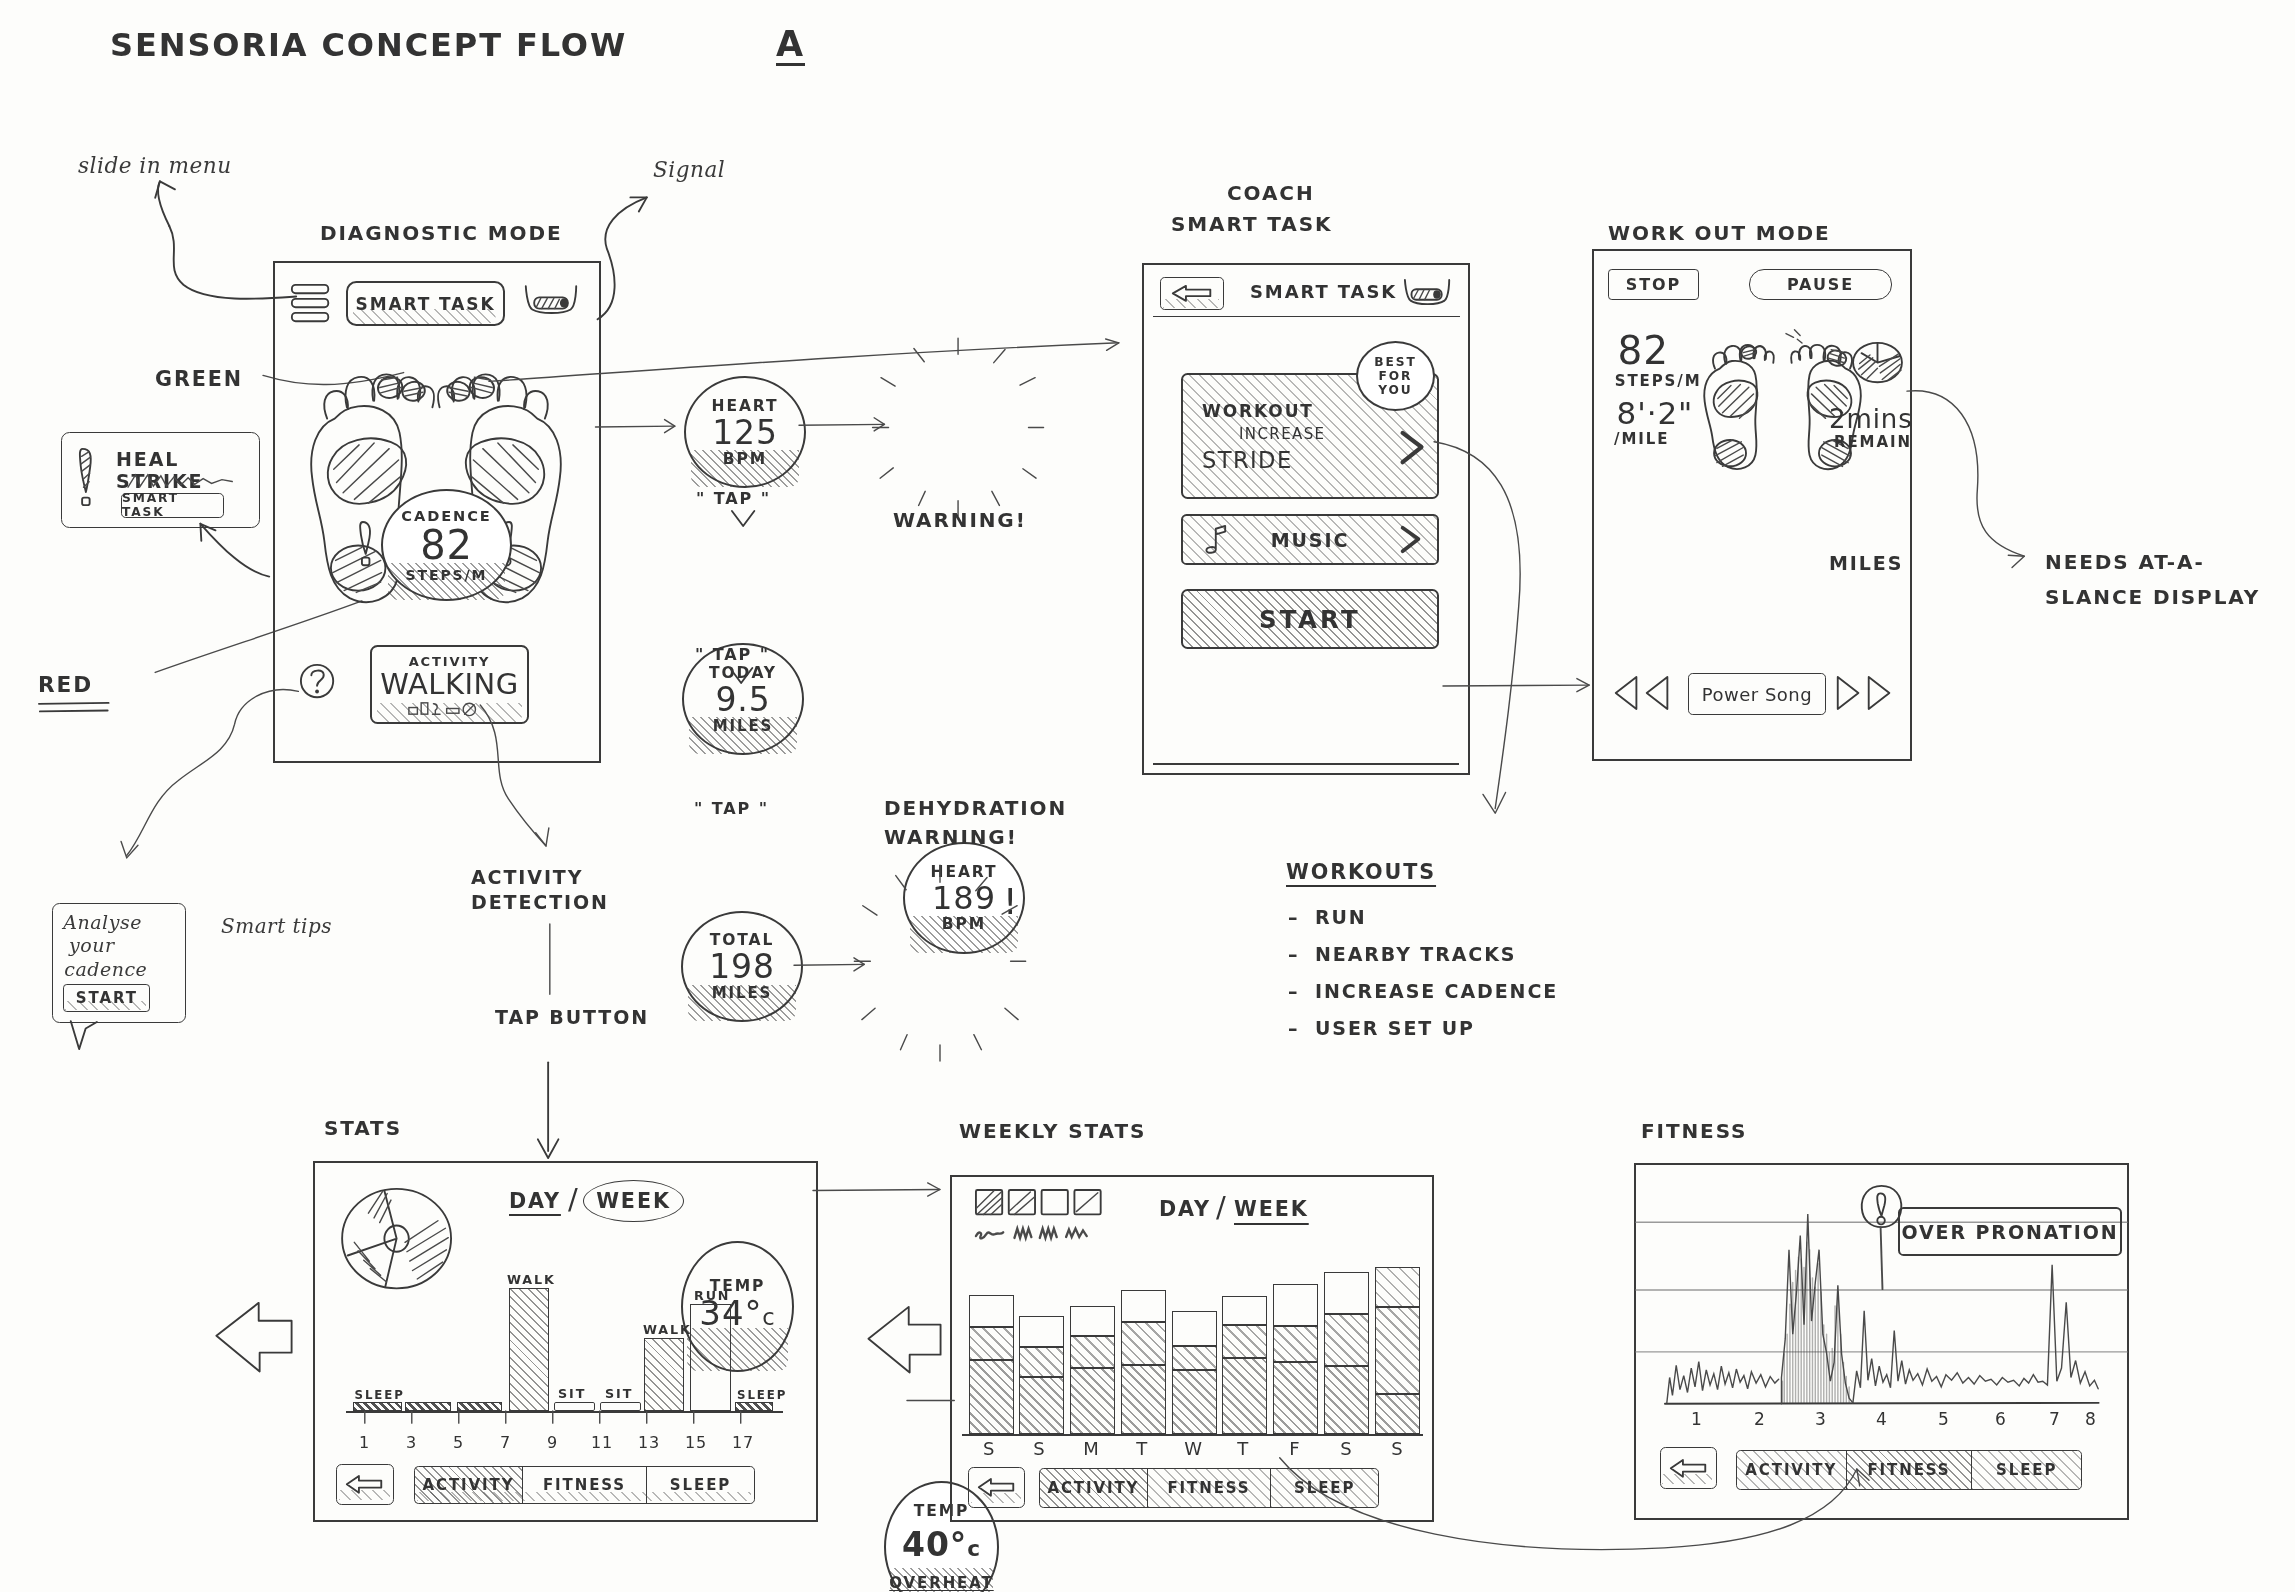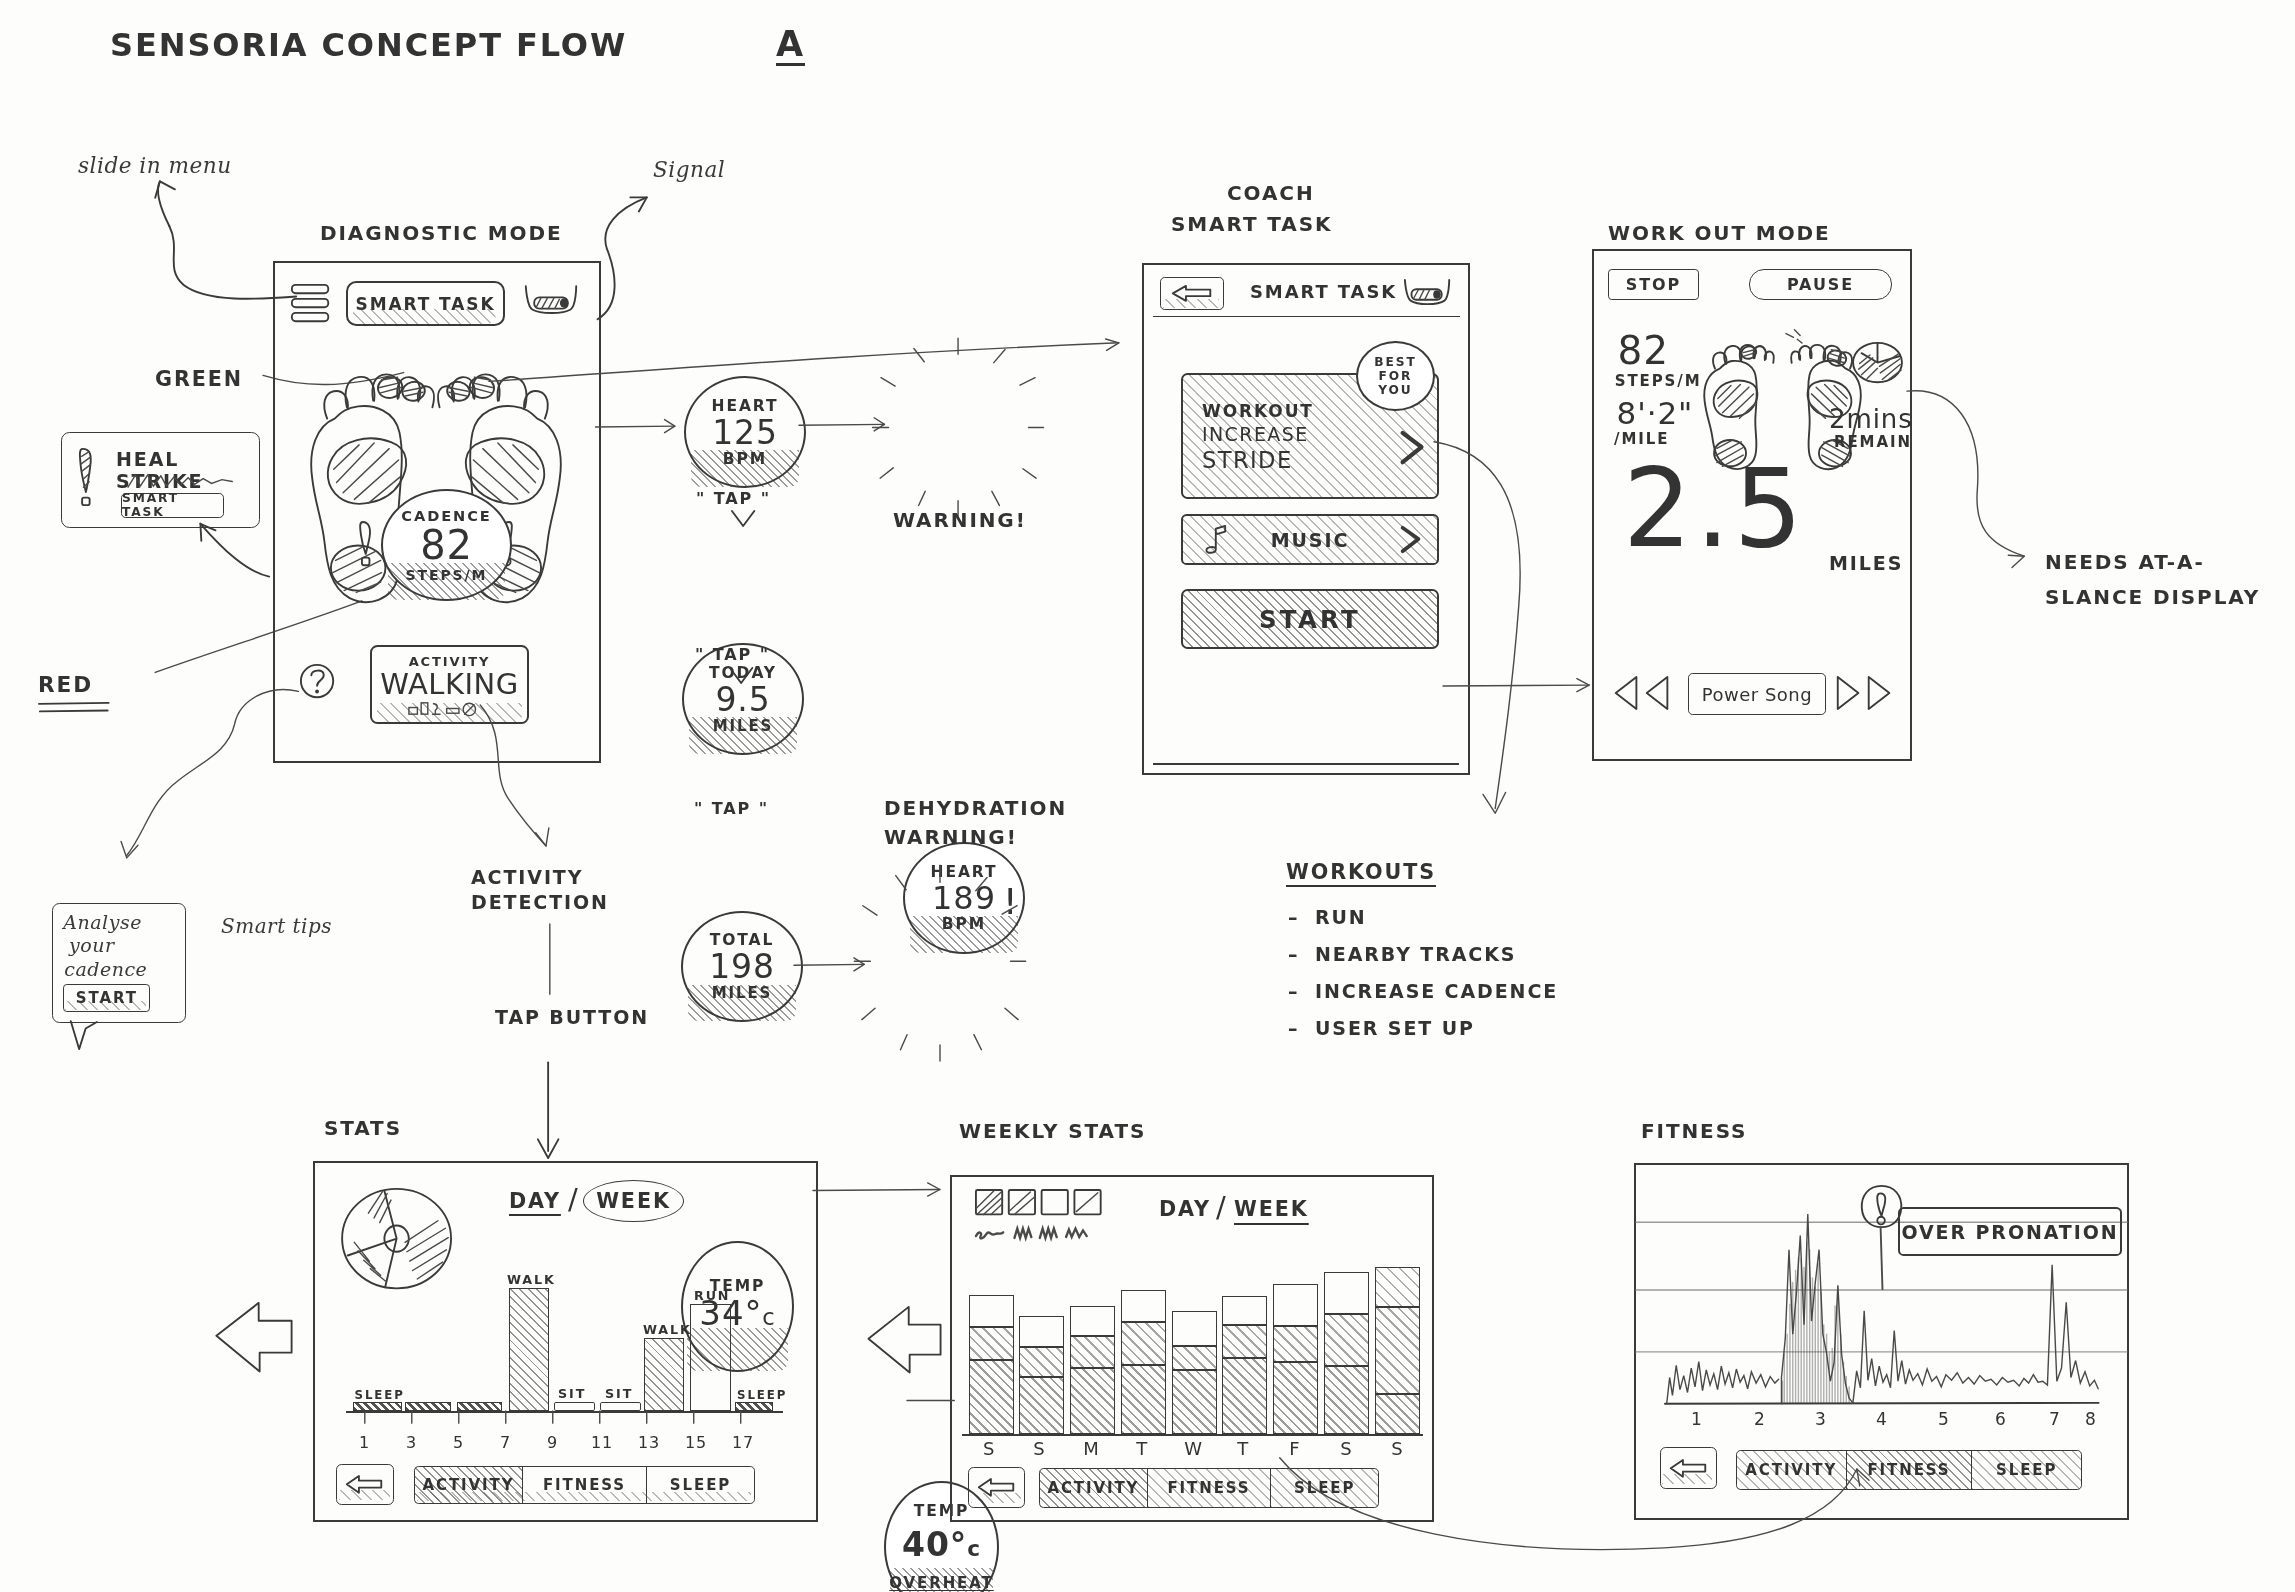--- a/index.html
+++ b/index.html
@@ -319,21 +319,21 @@
   <svg class="abs" style="left:258px;top:13px;width:52px;height:33px;" viewBox="0 0 110 70" width="52" height="33">
     <path class="ink" d="M6,4 C6,4 8,40 18,48 C32,58 76,58 90,48 C100,40 100,4 100,4"></path>
     <rect class="ink" x="20" y="24" width="64" height="22" rx="10"></rect>
     <path class="ink-t" d="M24,44 L34,26 M36,46 L46,26 M48,46 L58,26"></path>
     <ellipse class="ink-f" cx="74" cy="35" rx="8" ry="9"></ellipse>
   </svg>
 
   <div class="abs rrect hatch-l" style="left:37px;top:108px;width:254px;height:122px;border-radius:6.6px;justify-content:flex-start;align-items:flex-start;">
     <div style="padding:26px 0 0 19px;">
       <div class="hand cap" style="font-size:17px;font-weight:700;">WORKOUT</div>
-      <div class="hand" style="font-size:19px;line-height:26px;letter-spacing:1.4px;">INCREASE</div>
+      <div class="hand" style="font-size:15px;line-height:26px;letter-spacing:1.4px;margin-left:37px;">INCREASE</div>
       <div class="hand" style="font-size:22.6px;line-height:26px;letter-spacing:1.4px;">STRIDE</div>
     </div>
     <svg class="abs" style="right:8.5px;top:55px;width:33px;height:36px;" viewBox="0 0 70 76" width="33" height="36">
       <path class="ink" d="M14,6 L54,36 L14,68" style="stroke-width:9"></path>
     </svg>
   </div>
 
   <div class="abs circ" style="left:212px;top:76px;width:75px;height:66px;background:#fff;">
     <div class="hand cap" style="font-size:12.2px;">BEST</div>
     <div class="hand cap" style="font-size:12.2px;">FOR</div>
@@ -424,21 +424,20 @@
   <svg class="abs" style="left:257px;top:89px;width:53px;height:47px;" viewBox="0 0 112 100" width="53" height="47">
     <ellipse class="ink" cx="56" cy="48" rx="52" ry="42"></ellipse>
     <path class="ink" d="M56,48 L56,6 M56,48 L22,28 M56,48 L104,34"></path>
     <path class="ink-t" d="M18,50 L40,32 M16,62 L46,38 M22,74 L52,46 M34,82 L56,60
                             M66,84 L104,52 M80,84 L106,64 M62,70 L104,40 M60,56 L100,30"></path>
   </svg>
 
   <div class="abs hand" style="left:235px;top:155px;font-size:26px;line-height:27px;">2mins</div>
   <div class="abs hand cap" style="left:240px;top:182px;font-size:15px;">REMAIN</div>
 
-  <div class="abs hand" style="left:29px;top:202px;font-size:108px;line-height:111px;letter-spacing:3.8px;">2.5</div>
   <div class="abs hand cap" style="left:235px;top:301px;font-size:19px;">MILES</div>
 
   <svg class="abs" style="left:18px;top:423px;width:61px;height:38px;" viewBox="0 0 130 80" width="61" height="38">
     <path class="ink" d="M52,6 L8,40 L52,74 Z"></path>
     <path class="ink" d="M118,6 L74,40 L118,74 Z"></path>
   </svg>
   <div class="abs rrect" style="left:94px;top:422px;width:136px;height:40px;border-width:1.9px;border-radius:4.7px;">
     <span class="hand" style="font-size:18px;letter-spacing:0.5px;">Power Song</span>
   </div>
   <svg class="abs" style="left:240px;top:423px;width:61px;height:38px;" viewBox="0 0 130 80" width="61" height="38">

